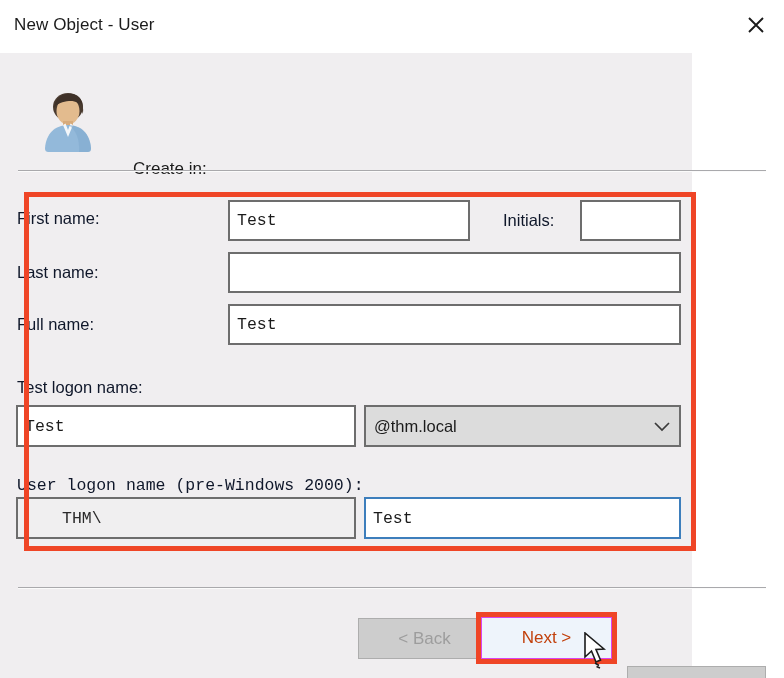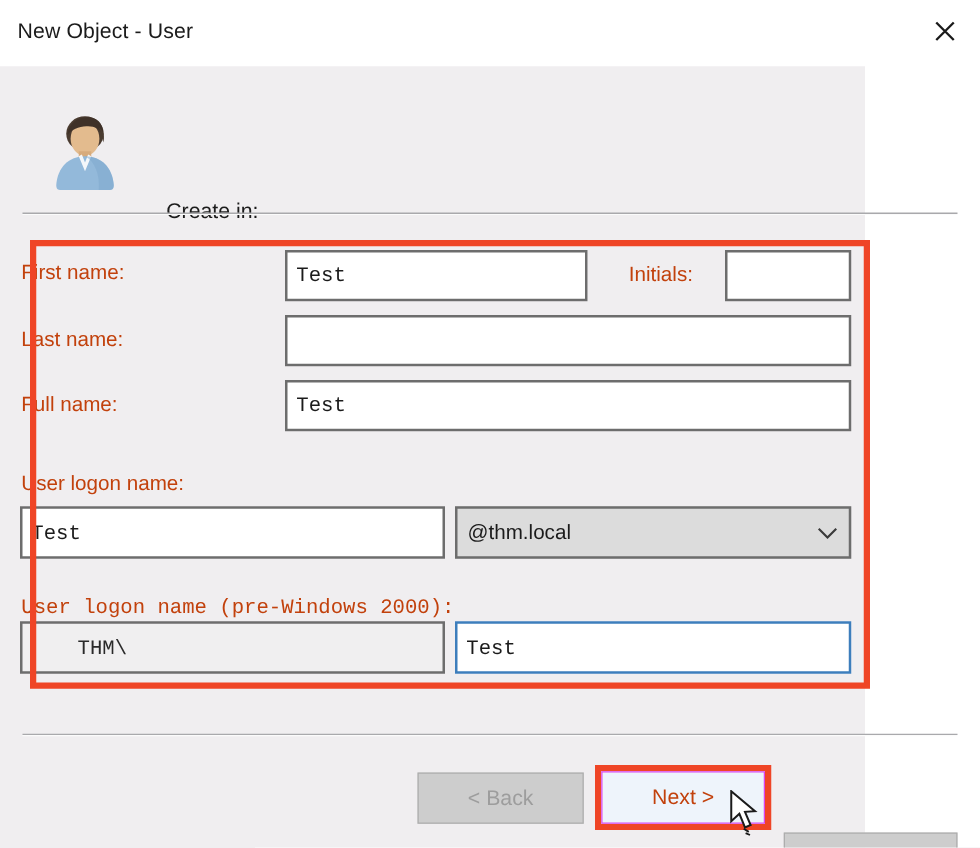--- a/index.html
+++ b/index.html
@@ -82,21 +82,21 @@
     position: absolute;
     border: 5px solid #ef4526;
     pointer-events: none;
     z-index: 40;
   }
   #annot-form { left: 24px; top: 192px; width: 672px; height: 359px; }
   #annot-next { left: 476px; top: 612px; width: 141px; height: 52px; }
   .field-label {
     position: absolute;
     font-size: 16.5px;
-    color: #c2410c;
+    color: #0f172a;
     white-space: nowrap;
   }
   .tbox {
     position: absolute;
     border: 2px solid #6d6d6d;
     background: #ffffff;
     font-family: Liberation Mono, monospace;
     font-size: 16.5px;
     color: #1b1b1b;
     padding: 0 0 0 7px;
@@ -154,21 +154,21 @@
     position: absolute;
     border: 1px solid #adadad;
     background: #cdcdcd;
     font-family: "Liberation Sans", sans-serif;
     font-size: 17px;
     color: #1b1b1b;
     display: flex; align-items: center; justify-content: center;
     cursor: default;
   }
   #back-button {
-    left: 334px; top: 618px; width: 133px; height: 41px;
+    left: 358px; top: 618px; width: 133px; height: 41px;
     color: #9d9d9d;
   }
   #next-button {
     left: 481px; top: 617px; width: 131px; height: 42px;
     background: #eef4fb;
     border: 1px solid #d946ef;
     color: #c2410c;
     z-index: 45;
   }
   #cancel-button {
@@ -232,21 +232,21 @@
 
     <div class="field-label" id="initials-label">Initials:</div>
     <input class="tbox" id="initials-input" type="text" value="" style="">
 
     <div class="field-label" id="last-name-label">Last name:</div>
     <input class="tbox" id="last-name-input" type="text" value="" style="">
 
     <div class="field-label" id="full-name-label">Full name:</div>
     <input class="tbox" id="full-name-input" type="text" value="Test" style="">
 
-    <div class="field-label" id="logon-label">User logon name:</div>
+    <div class="field-label" id="logon-label">Test logon name:</div>
     <input class="tbox" id="logon-input" type="text" value="Test" style="">
     <div id="logon-suffix">
       <span id="logon-suffix-text">@thm.local</span>
       <span id="logon-suffix-chevron">
         <svg width="18" height="12" viewBox="0 0 18 12" aria-hidden="true">
           <path d="M2 3 L9 10 L16 3" stroke="#3a3a3a" stroke-width="1.7" fill="none"></path>
         </svg>
       </span>
     </div>
 

